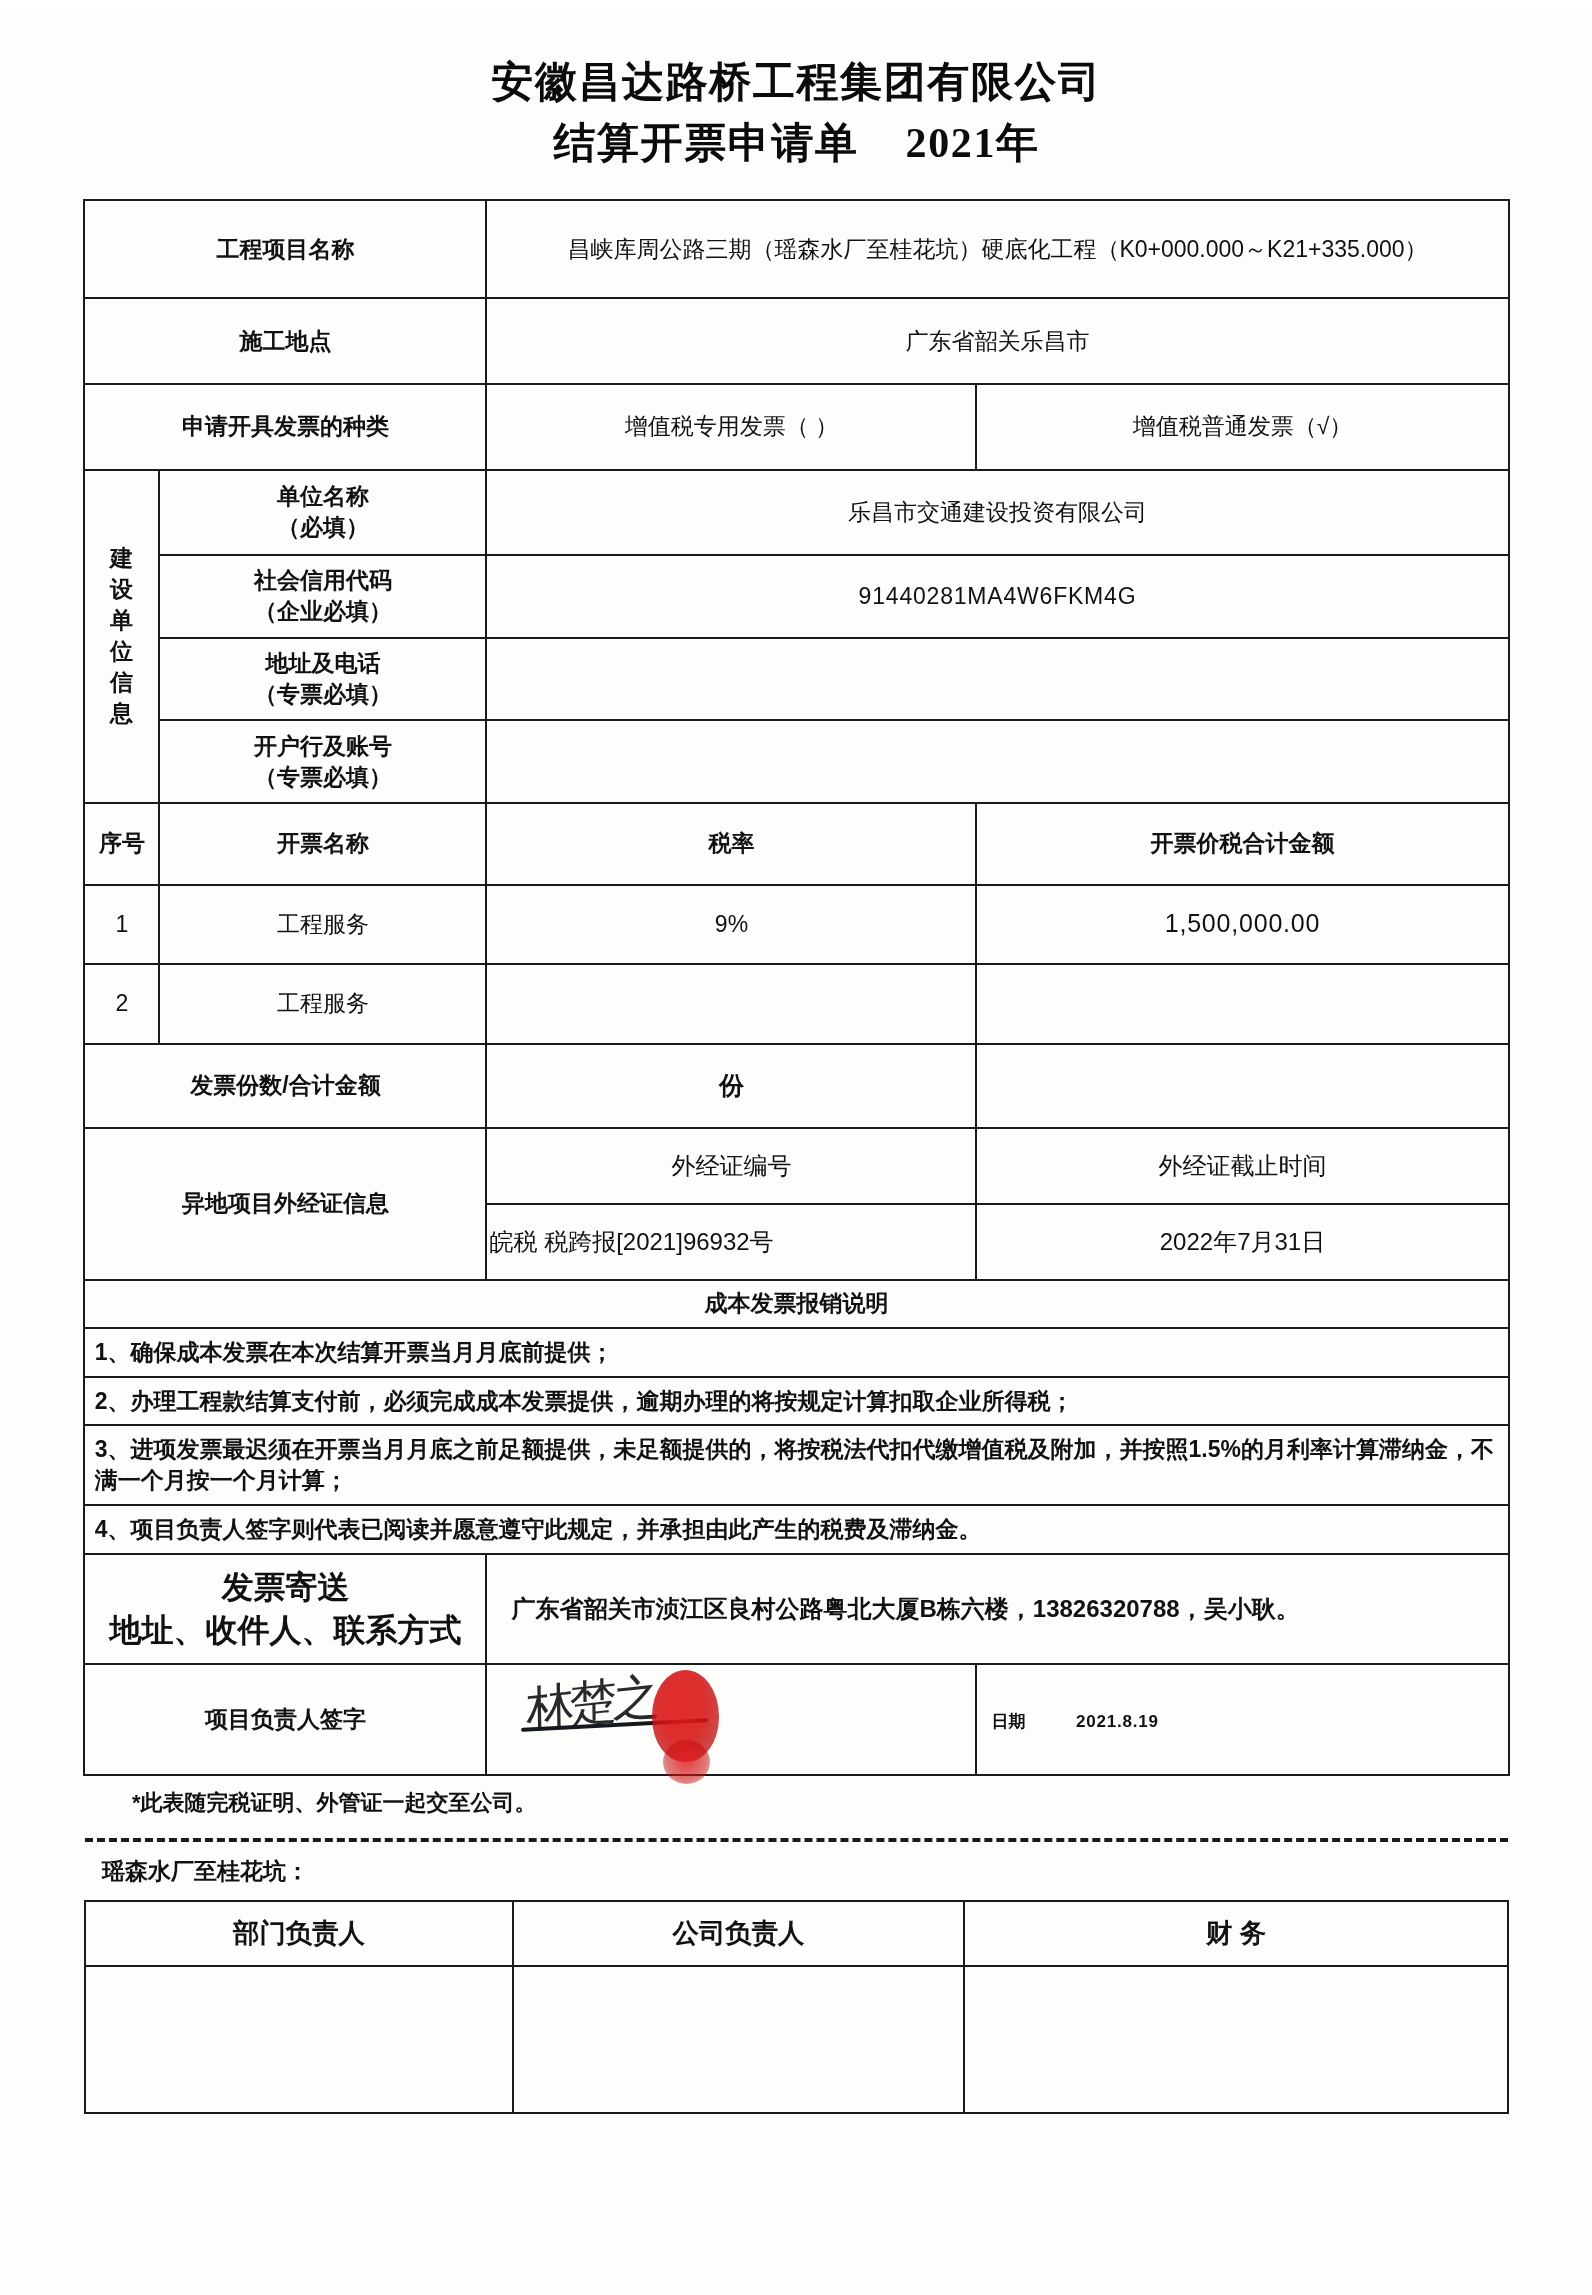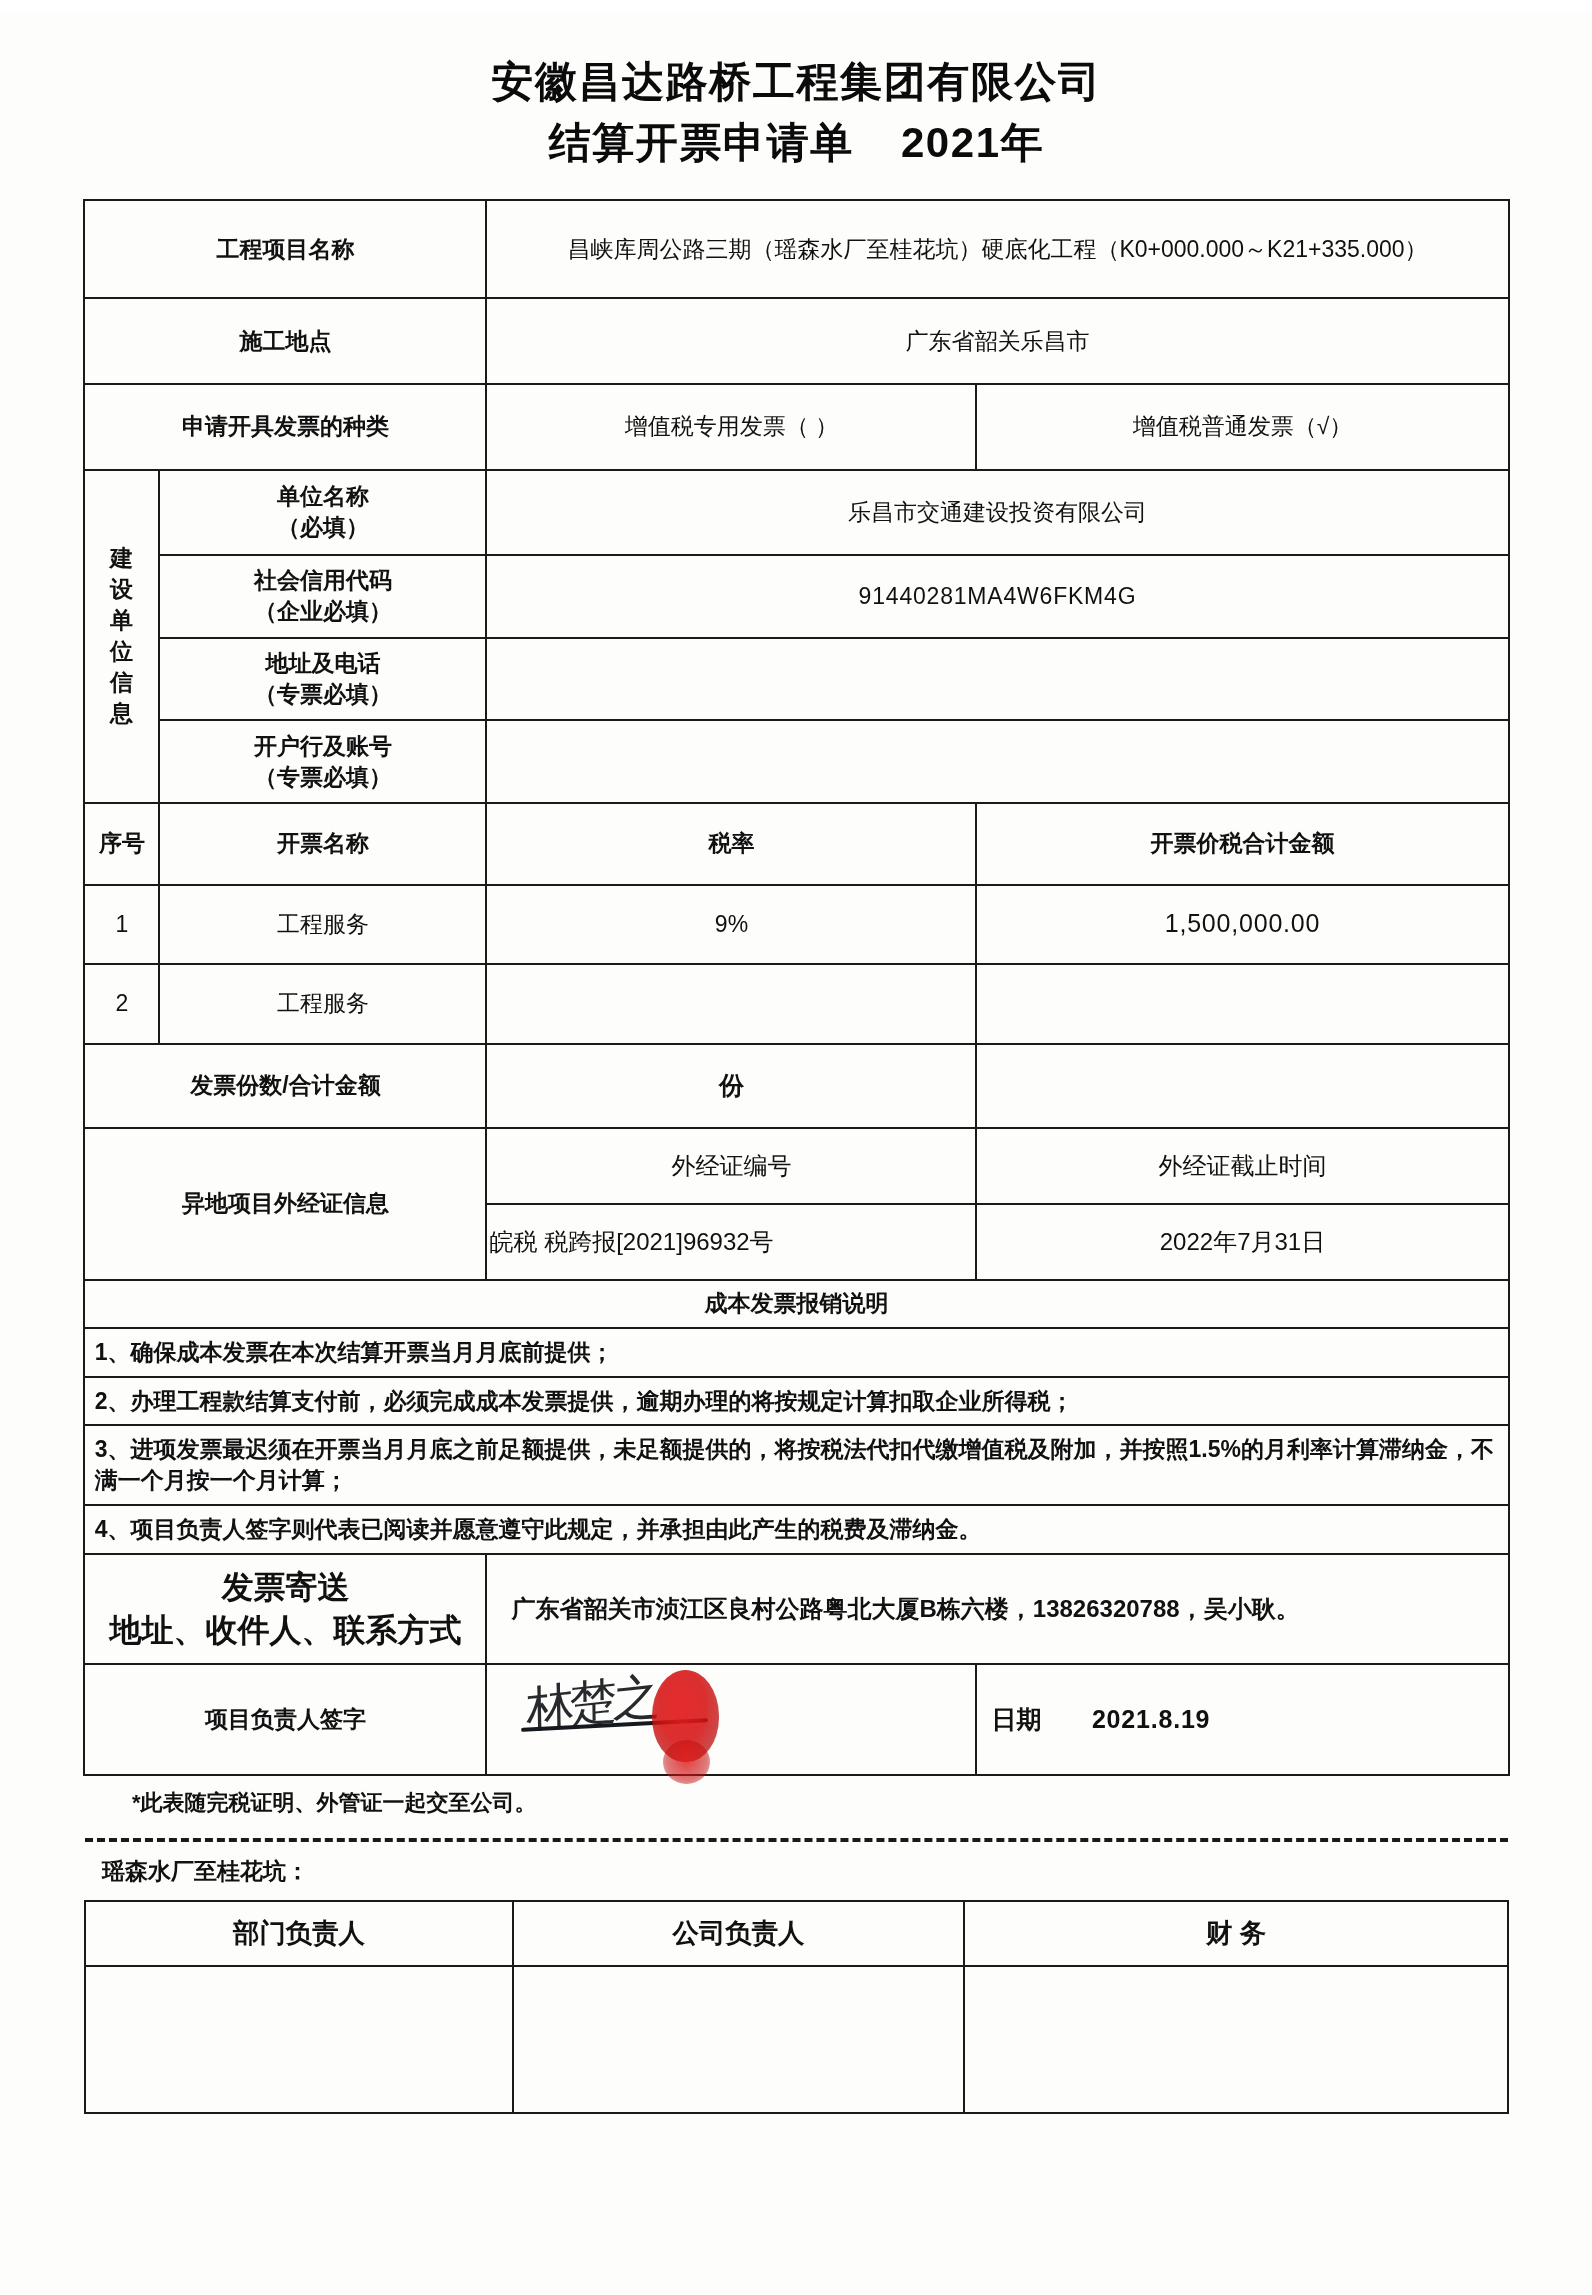--- a/index.html
+++ b/index.html
@@ -29,20 +29,21 @@
   }
   .title-line {
     font-size: 42px;
     font-weight: bold;
     letter-spacing: 1.6px;
     line-height: 1.45;
     color: #0b0b0b;
   }
   .title-line .year {
     margin-left: 47px;
+    font-family: Liberation Serif, serif;
   }
   table.main {
     border-collapse: collapse;
     margin: 25px auto 0 auto;
     width: 1423px;
     table-layout: fixed;
   }
   table.main td {
     border: 2.3px solid #1a1a1a;
     padding: 7.8px 9.3px;
@@ -173,21 +174,21 @@
   .stamp2 {
     position: absolute;
     left: 176px;
     top: 75px;
     width: 47px;
     height: 44px;
     border-radius: 50%;
     background: radial-gradient(ellipse at 50% 45%, rgba(226,28,28,0.85) 0%, rgba(196,14,14,0.55) 60%, rgba(180,10,10,0.18) 100%);
   }
   .date-label {
-    font-size: 25px;
+    font-size: 17px;
     font-weight: bold;
   }
 </style>
 </head>
 <body>
 
 <div class="page">
 
   <div class="title-block">
     <div class="title-line">安徽昌达路桥工程集团有限公司</div>

